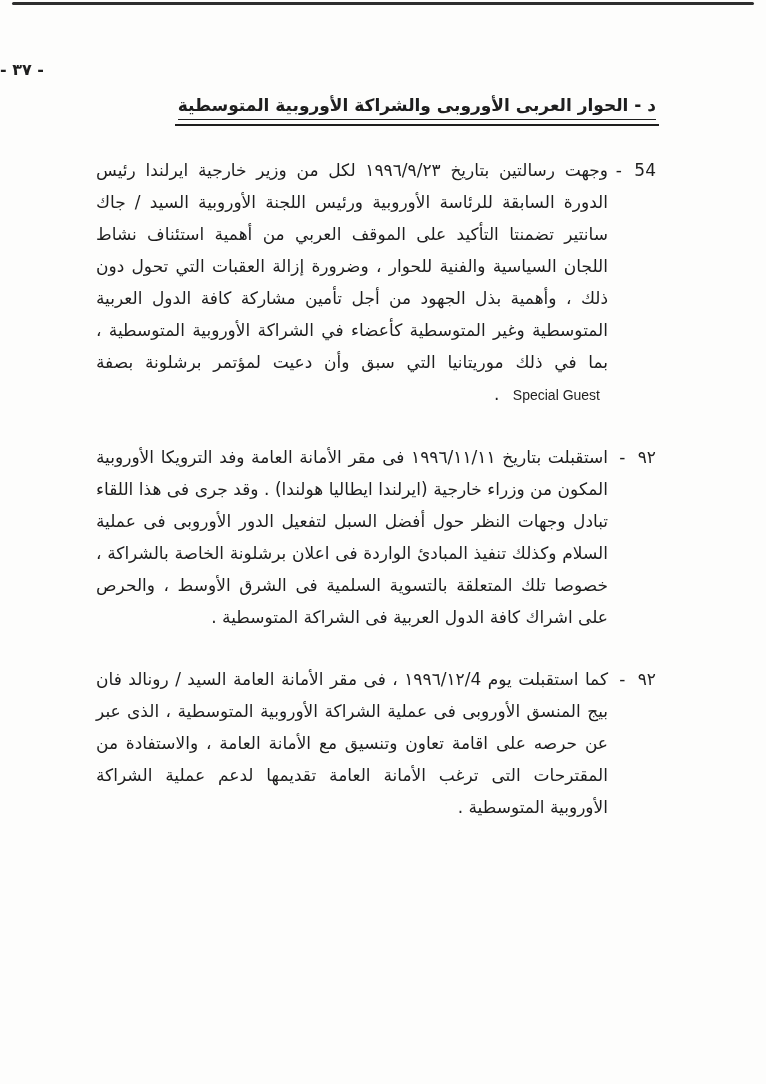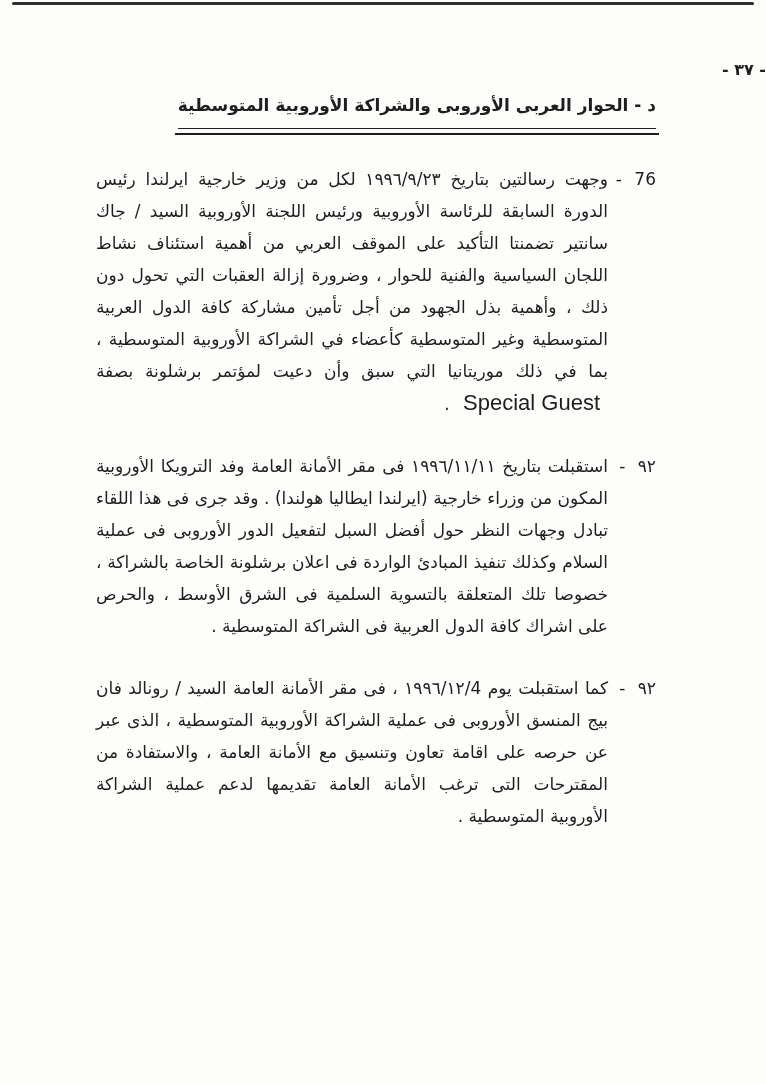--- a/index.html
+++ b/index.html
@@ -18,41 +18,41 @@
   .artifact-top {
     position: absolute;
     top: 2px;
     left: 12px;
     width: 742px;
     height: 2.5px;
     background: #2e2e2e;
     border-radius: 2px;
   }
   .page-number {
-    text-align: right;
+    text-align: left;
     padding-top: 60px;
     font-size: 16px;
     font-weight: bold;
     letter-spacing: 2px;
     direction: rtl;
   }
   .content {
     direction: rtl;
     margin: 16px 110px 0 96px;
   }
   .heading {
     text-align: right;
     font-weight: bold;
     font-size: 17px;
     margin-bottom: 34px;
   }
   .heading-text {
     display: inline-block;
     position: relative;
-    padding-bottom: 13px;
+    padding-bottom: 4px;
     border-bottom: 1.7px solid #1e1e1e;
     text-align: center;
   }
   .heading-text::after {
     content: "";
     position: absolute;
     left: -3px;
     right: -3px;
     bottom: -7px;
     height: 1.7px;
@@ -69,40 +69,40 @@
     flex: 0 0 48px;
     white-space: nowrap;
     word-spacing: 7px;
   }
   .ptext {
     flex: 1;
     text-align: justify;
   }
   .latin {
     font-family: "Liberation Sans", "DejaVu Sans", sans-serif;
-    font-size: 22px;
+    font-size: 14px;
     margin: 12px 8px;
     white-space: nowrap;
   }
 </style>
 </head>
 <body>
 
 <div class="artifact-top"></div>
 
 <div class="page-number">- ٣٧ -</div>
 
 <div class="content">
 
   <div class="heading">
     <span class="heading-text">د - الحوار العربى الأوروبى والشراكة الأوروبية المتوسطية</span>
   </div>
 
   <div class="para">
-    <span class="marker">76 -</span>
+    <span class="marker">54 -</span>
     <div class="ptext">
       <span>وجهت رسالتين بتاريخ ١٩٩٦/٩/٢٣ لكل من وزير خارجية ايرلندا رئيس الدورة السابقة للرئاسة الأوروبية ورئيس اللجنة الأوروبية السيد / جاك سانتير تضمنتا التأكيد على الموقف العربي من أهمية استئناف نشاط اللجان السياسية والفنية للحوار ، وضرورة إزالة العقبات التي تحول دون ذلك ، وأهمية بذل الجهود من أجل تأمين مشاركة كافة الدول العربية المتوسطية وغير المتوسطية كأعضاء في الشراكة الأوروبية المتوسطية ، بما في ذلك موريتانيا التي سبق وأن دعيت لمؤتمر برشلونة بصفة</span>
       <span class="latin">Special Guest</span>
       <span>.</span>
     </div>
   </div>
 
   <div class="para">
     <span class="marker">٩٢ -</span>
     <div class="ptext">استقبلت بتاريخ ١٩٩٦/١١/١١ فى مقر الأمانة العامة وفد الترويكا الأوروبية المكون من وزراء خارجية (ايرلندا ايطاليا هولندا) . وقد جرى فى هذا اللقاء تبادل وجهات النظر حول أفضل السبل لتفعيل الدور الأوروبى فى عملية السلام وكذلك تنفيذ المبادئ الواردة فى اعلان برشلونة الخاصة بالشراكة ، خصوصا تلك المتعلقة بالتسوية السلمية فى الشرق الأوسط ، والحرص على اشراك كافة الدول العربية فى الشراكة المتوسطية .</div>

